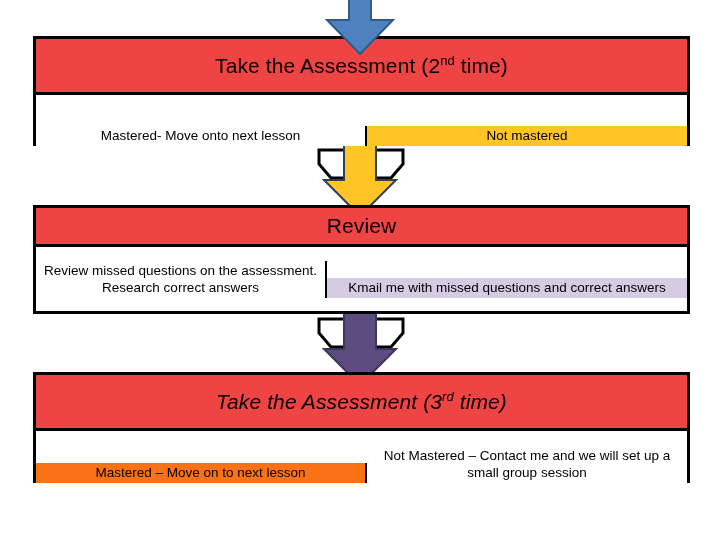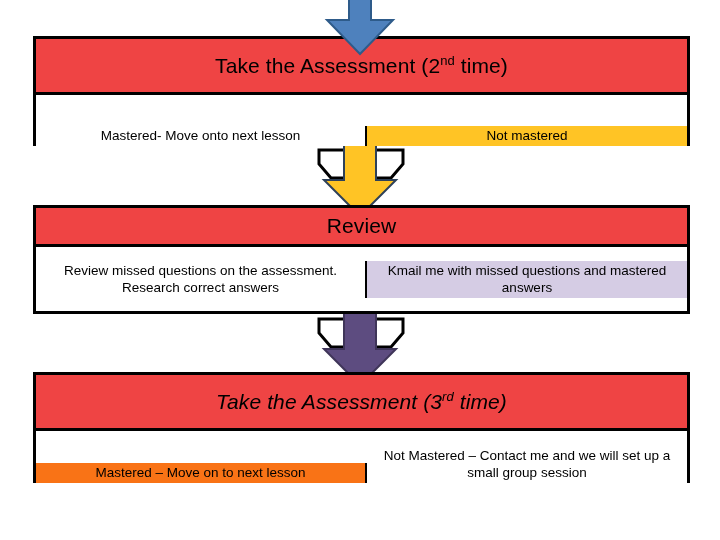--- a/index.html
+++ b/index.html
@@ -126,25 +126,25 @@
     </svg>
   </div>
 
   <div class="flow-table" style="left:33px; top:205px; width:657px; height:109px;">
     <div class="title-row" style="height:39px;">
       <div class="title-text">
         <span>Review</span><sup></sup><span></span>
       </div>
     </div>
     <div class="body-row" style="height:51px;">
-      <div class="cell left" style="width:331px; background:#FFFFFF;margin-top:16px;">
+      <div class="cell left" style="width:291px; background:#FFFFFF;margin-top:16px;">
         <span>Review missed questions on the assessment. Research correct answers</span>
       </div>
       <div class="cell" style="flex:1; background:#D5CCE4;">
-        <span>Kmail me with missed questions and mastered answers</span>
+        <span>Kmail me with missed questions and correct answers</span>
       </div>
     </div>
   </div>
 
   <div class="arrow behind" style="left:303px; top:317px; width:116px; height:34px;">
     <svg width="116" height="34" viewBox="0 0 116 34" aria-hidden="true">
       <polygon points="16,2 46,2 46,16 58,30 28,30 16,16" fill="#ffffff" stroke="#000000" stroke-width="3"></polygon>
       <polygon points="100,2 70,2 70,16 58,30 88,30 100,16" fill="#ffffff" stroke="#000000" stroke-width="3"></polygon>
     </svg>
   </div>

